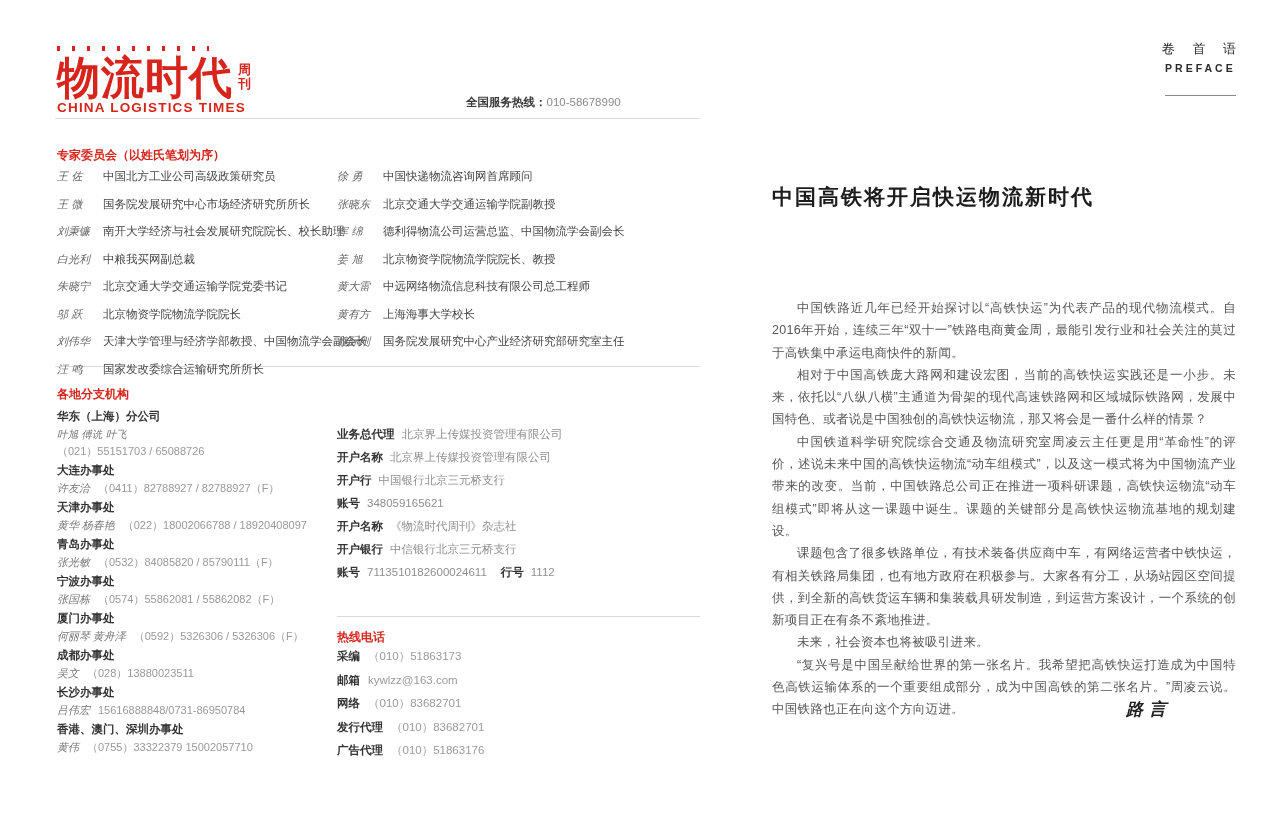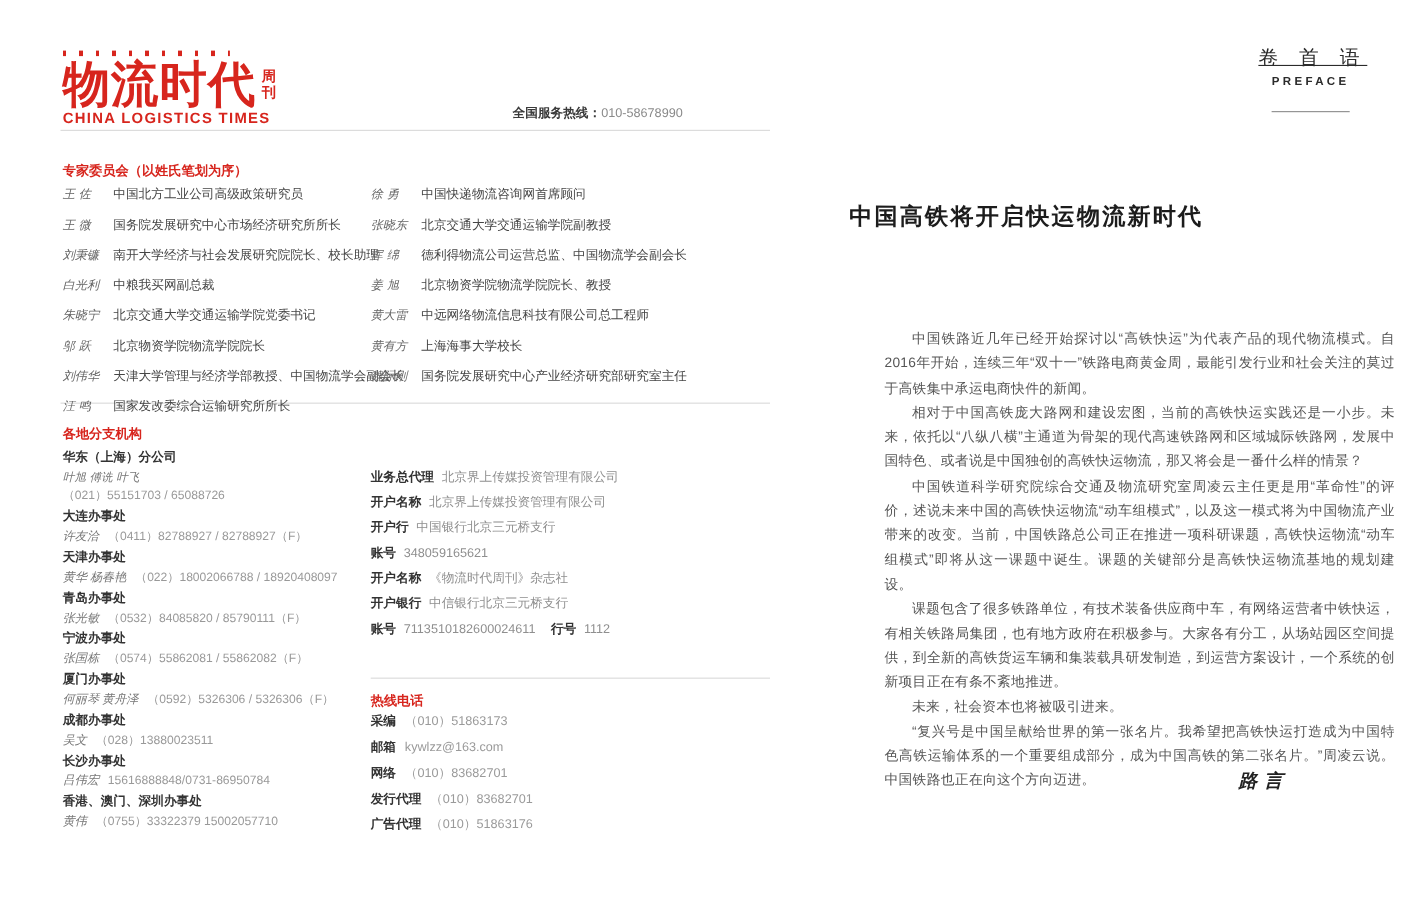--- a/index.html
+++ b/index.html
@@ -16,21 +16,21 @@
      font-family:"DejaVu Sans","Liberation Sans",sans-serif; transform:scaleY(1.04); }
   .logo-weekly { display:flex; flex-direction:column; margin-left:5px; margin-top:8px; }
   .logo-weekly span { font-size:13px; font-weight:700; color:#D7251D; line-height:14px; }
   .logo-en { font-size:13.5px; font-weight:700; color:#D7251D; letter-spacing:1.2px; margin-top:1px; }
 
   .svc-hotline { position:absolute; left:466px; top:95px; font-size:11.5px; }
   .svc-hotline .lbl { color:#3a3a3a; font-weight:700; }
   .svc-hotline .num { color:#8a8a8a; }
 
   .corner { position:absolute; right:44px; top:40px; text-align:center; }
-  .corner-cn { font-size:18px; color:#2b2b2b; letter-spacing:7px; margin-right:-7px;text-decoration:underline; }
+  .corner-cn { font-size:13px; color:#2b2b2b; letter-spacing:7px; margin-right:-7px; }
   .corner-en { display:inline-block; font-size:10.5px; color:#2b2b2b; letter-spacing:3px; margin-right:-3px;
      margin-top:4px; padding-bottom:21px; border-bottom:1px solid #8a8a8a; font-weight:600; }
 
   .hr { position:absolute; height:1px; background:#d9d9d9; }
   .hr-top { left:55px; top:118px; width:645px; }
   .hr-mid { left:55px; top:366px; width:645px; }
   .hr-hot { left:337px; top:616px; width:363px; }
 
   
   .sec-heading { font-size:12px; font-weight:700; color:#D7251D; }
@@ -65,21 +65,21 @@
   
   .hotlines-heading { position:absolute; left:337px; top:629px; }
   .hotlines-list { position:absolute; left:337px; top:650px; width:300px; }
   .h-row { margin-bottom:10.5px; font-size:11.5px; line-height:13px; }
   .h-label { font-weight:700; color:#333; margin-right:8px; }
   .h-value { color:#9a9a9a; }
 
   
   .article-title { position:absolute; left:772px; top:183px; width:466px; font-size:21px; font-weight:600;
      color:#1c1c1c; letter-spacing:2px; font-family:"DejaVu Sans","Liberation Sans",sans-serif; }
-  .article-body { position:absolute; left:772px; top:297px; width:464px;margin-left:32px; }
+  .article-body { position:absolute; left:772px; top:297px; width:464px; }
   .article-body p { font-size:12.5px; line-height:22.3px; color:#555; text-align:justify; text-indent:2em;
      margin:0; letter-spacing:0.3px; }
   .signature { position:absolute; left:1126px; top:698px; font-family:"DejaVu Serif","Liberation Serif",serif;
      font-style:italic; font-weight:700; font-size:17px; color:#222; letter-spacing:6px; }
 </style>
 </head>
 <body>
 
 <div class="page">
 

